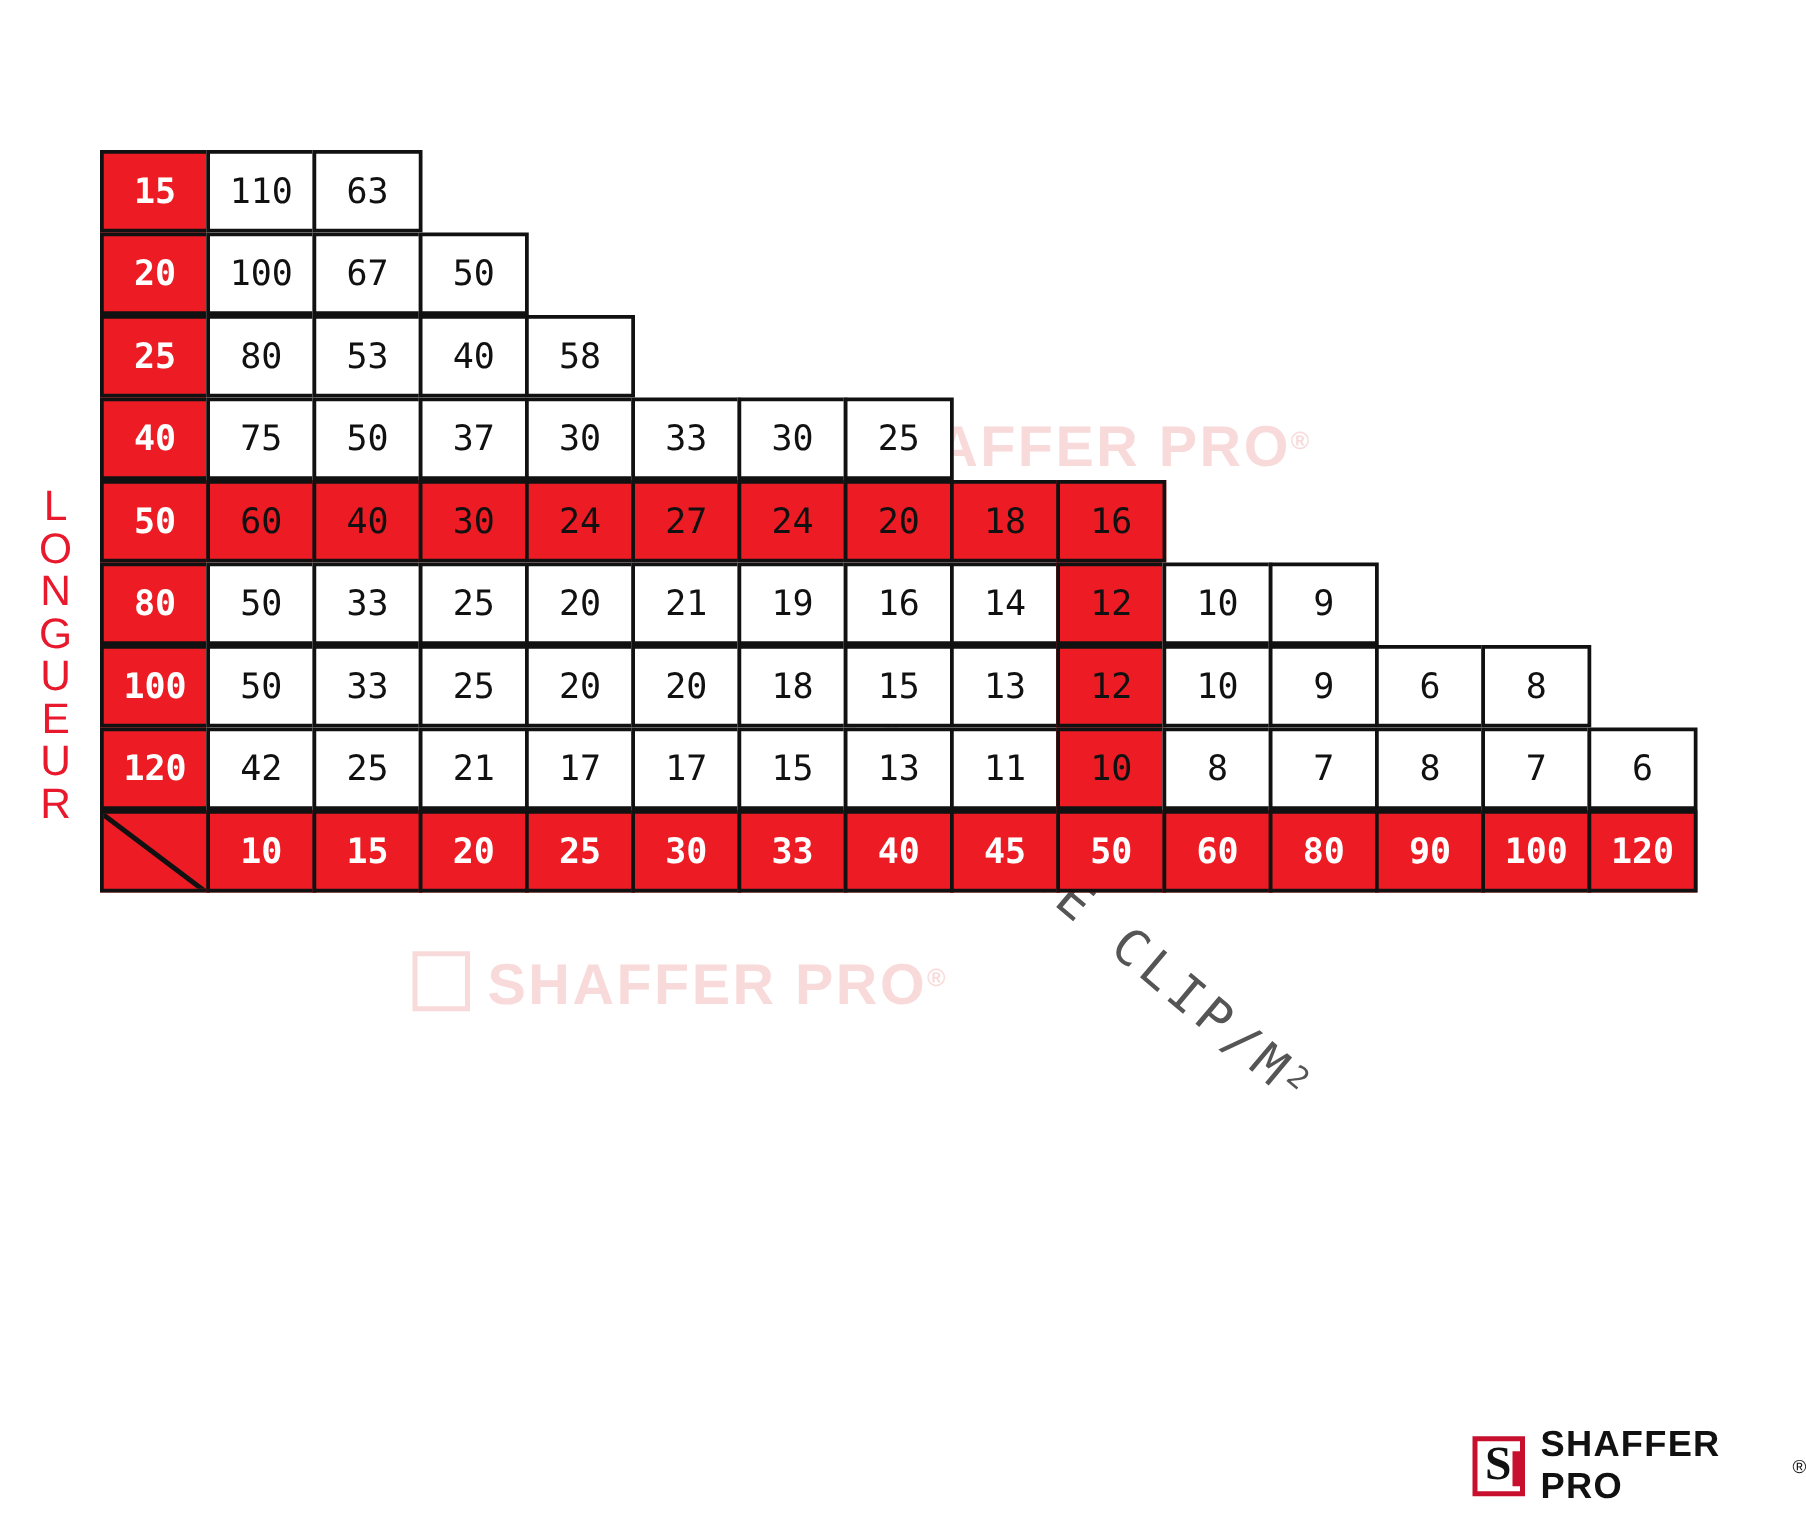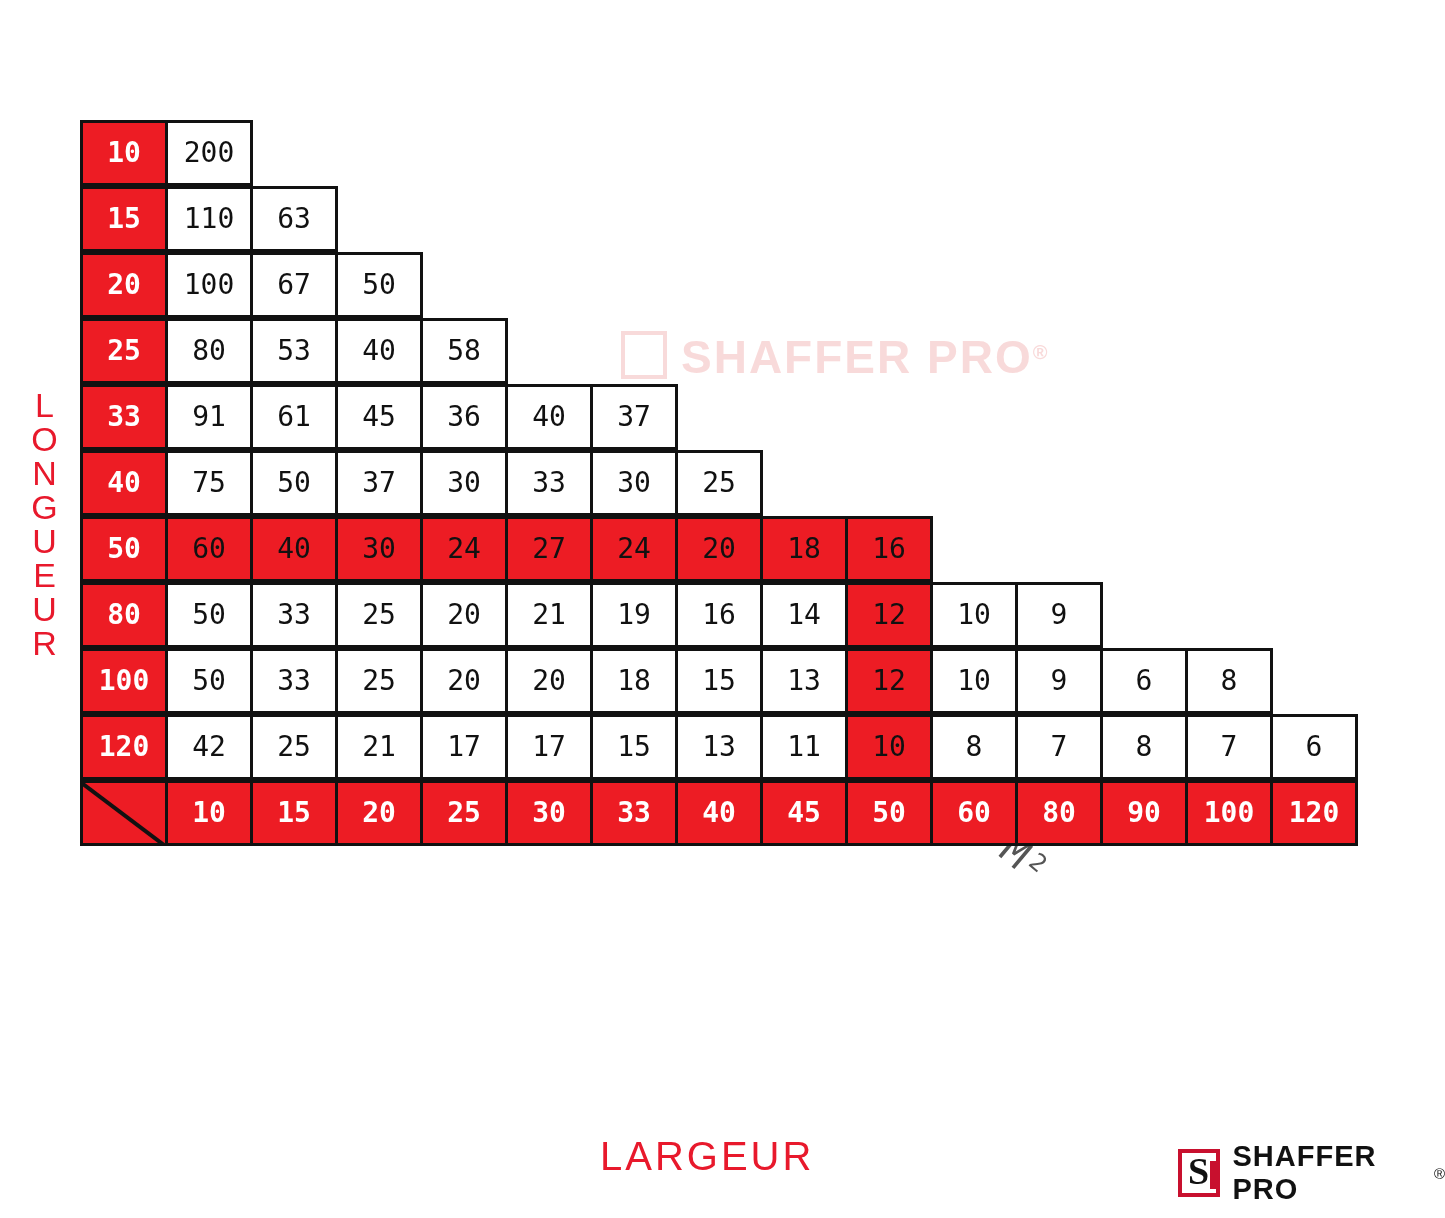--- a/index.html
+++ b/index.html
@@ -198,32 +198,29 @@
       <span>L</span>
       <span>O</span>
       <span>N</span>
       <span>G</span>
       <span>U</span>
       <span>E</span>
       <span>U</span>
       <span>R</span>
     </div>
 
-  <div id="largeur-title">LARGEUR</div>
 
   <div id="diag-title">
     <span>QUANTITEE DE CLIP/M</span><span class="sup">2</span>
   </div>
 
   <div id="grid">
-      <div class="row"><div class="cell hdr">10</div><div class="cell">200</div></div>
       <div class="row"><div class="cell hdr">15</div><div class="cell">110</div><div class="cell">63</div></div>
       <div class="row"><div class="cell hdr">20</div><div class="cell">100</div><div class="cell">67</div><div class="cell">50</div></div>
       <div class="row"><div class="cell hdr">25</div><div class="cell">80</div><div class="cell">53</div><div class="cell">40</div><div class="cell">58</div></div>
-      <div class="row"><div class="cell hdr">33</div><div class="cell">91</div><div class="cell">61</div><div class="cell">45</div><div class="cell">36</div><div class="cell">40</div><div class="cell">37</div></div>
       <div class="row"><div class="cell hdr">40</div><div class="cell">75</div><div class="cell">50</div><div class="cell">37</div><div class="cell">30</div><div class="cell">33</div><div class="cell">30</div><div class="cell">25</div></div>
       <div class="row"><div class="cell hdr">50</div><div class="cell red">60</div><div class="cell red">40</div><div class="cell red">30</div><div class="cell red">24</div><div class="cell red">27</div><div class="cell red">24</div><div class="cell red">20</div><div class="cell red">18</div><div class="cell red">16</div></div>
       <div class="row"><div class="cell hdr">80</div><div class="cell">50</div><div class="cell">33</div><div class="cell">25</div><div class="cell">20</div><div class="cell">21</div><div class="cell">19</div><div class="cell">16</div><div class="cell">14</div><div class="cell red">12</div><div class="cell">10</div><div class="cell">9</div></div>
       <div class="row"><div class="cell hdr">100</div><div class="cell">50</div><div class="cell">33</div><div class="cell">25</div><div class="cell">20</div><div class="cell">20</div><div class="cell">18</div><div class="cell">15</div><div class="cell">13</div><div class="cell red">12</div><div class="cell">10</div><div class="cell">9</div><div class="cell">6</div><div class="cell">8</div></div>
       <div class="row"><div class="cell hdr">120</div><div class="cell">42</div><div class="cell">25</div><div class="cell">21</div><div class="cell">17</div><div class="cell">17</div><div class="cell">15</div><div class="cell">13</div><div class="cell">11</div><div class="cell red">10</div><div class="cell">8</div><div class="cell">7</div><div class="cell">8</div><div class="cell">7</div><div class="cell">6</div></div>
       <div class="row"><div class="cell corner"><div class="slash"></div></div><div class="cell hdr">10</div><div class="cell hdr">15</div><div class="cell hdr">20</div><div class="cell hdr">25</div><div class="cell hdr">30</div><div class="cell hdr">33</div><div class="cell hdr">40</div><div class="cell hdr">45</div><div class="cell hdr">50</div><div class="cell hdr">60</div><div class="cell hdr">80</div><div class="cell hdr">90</div><div class="cell hdr">100</div><div class="cell hdr">120</div></div>
     </div>
 
   <div id="logo">
     <span class="mark"></span>

